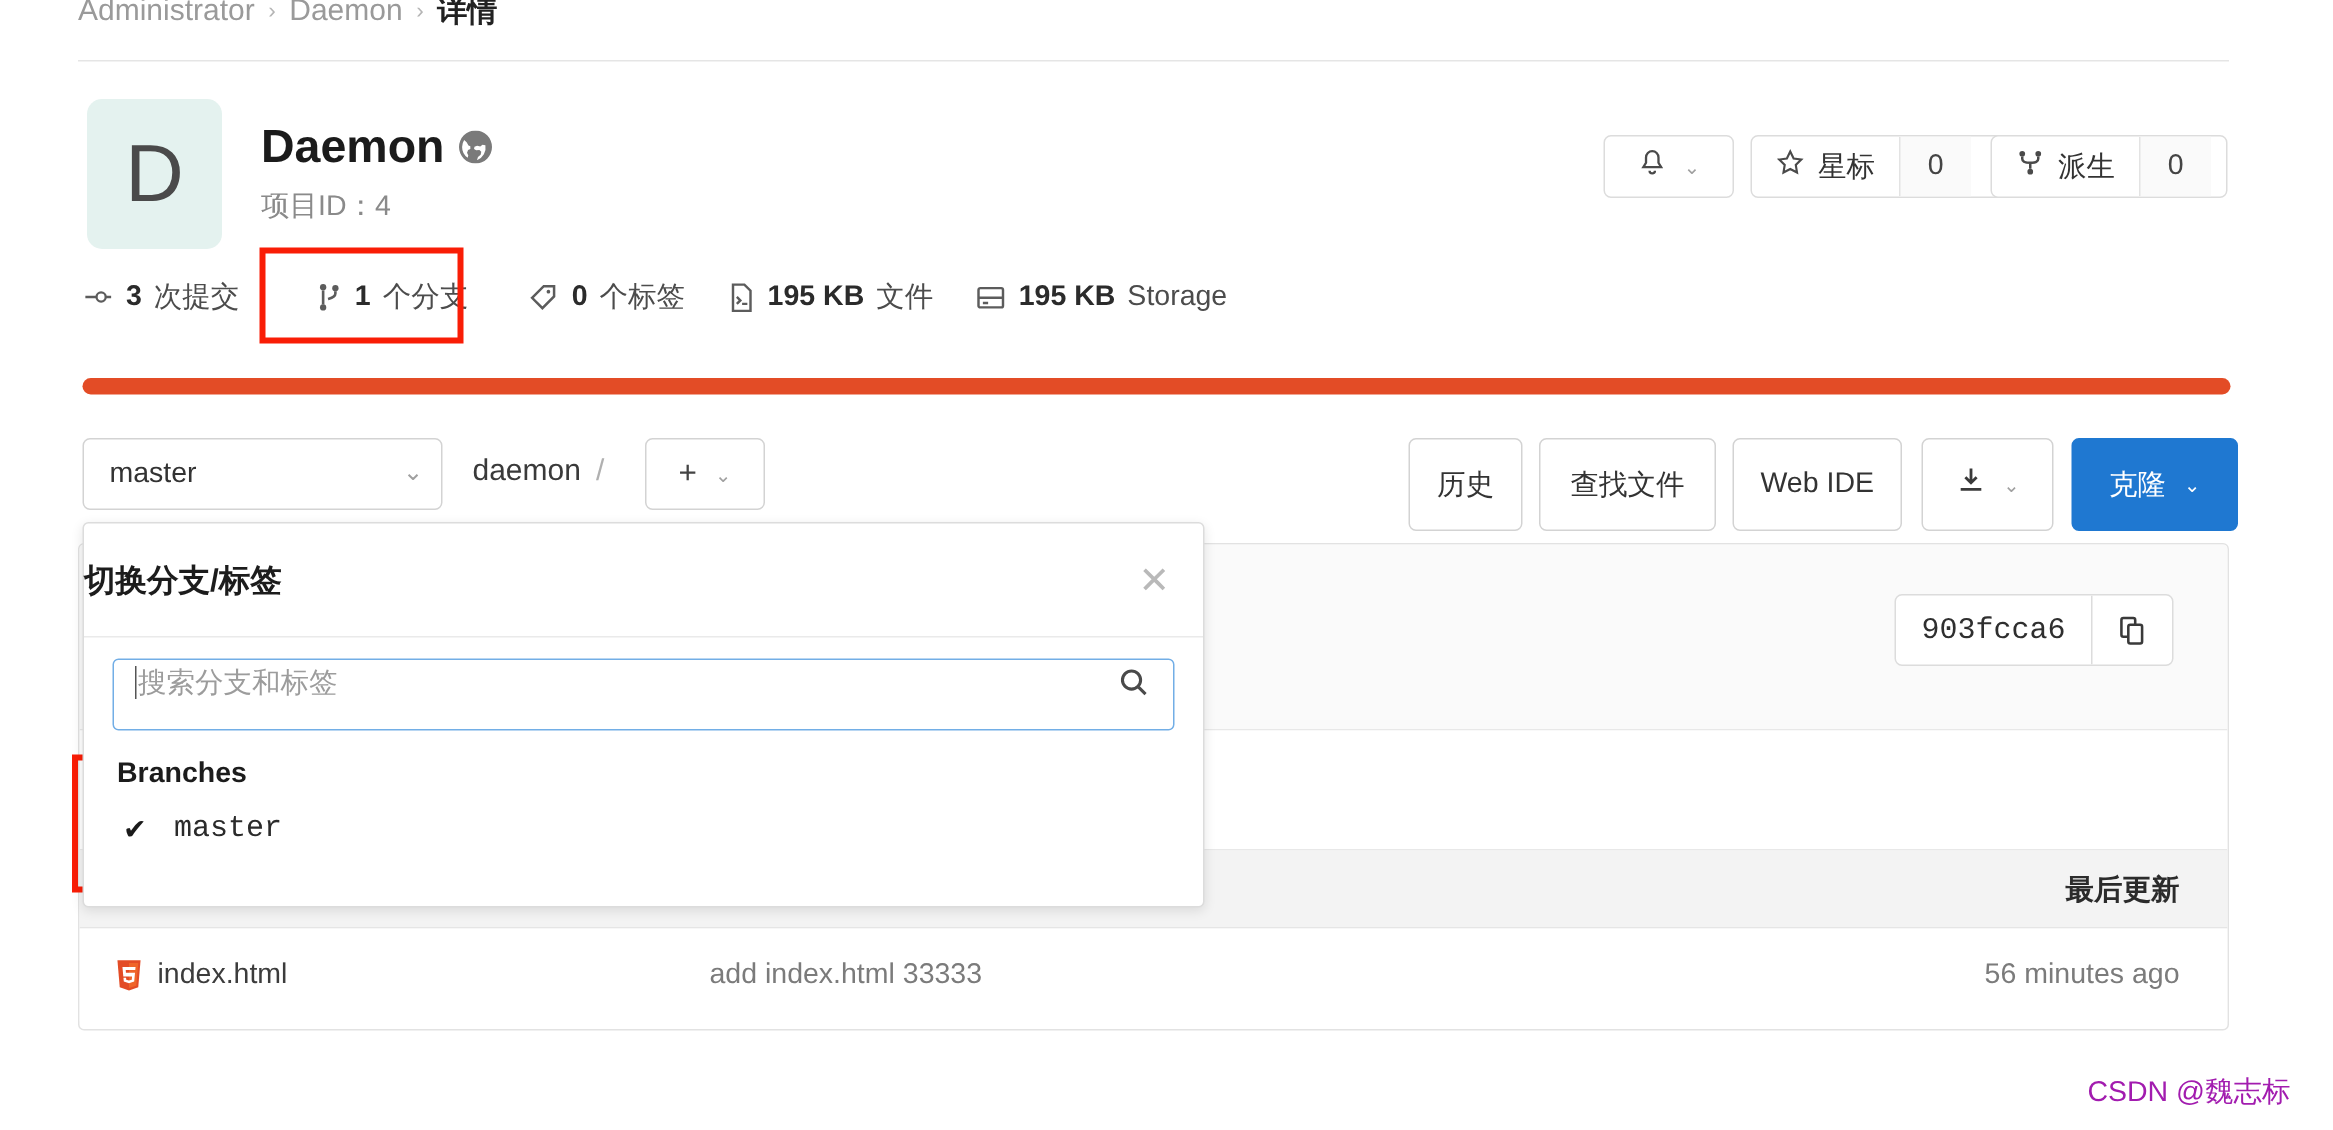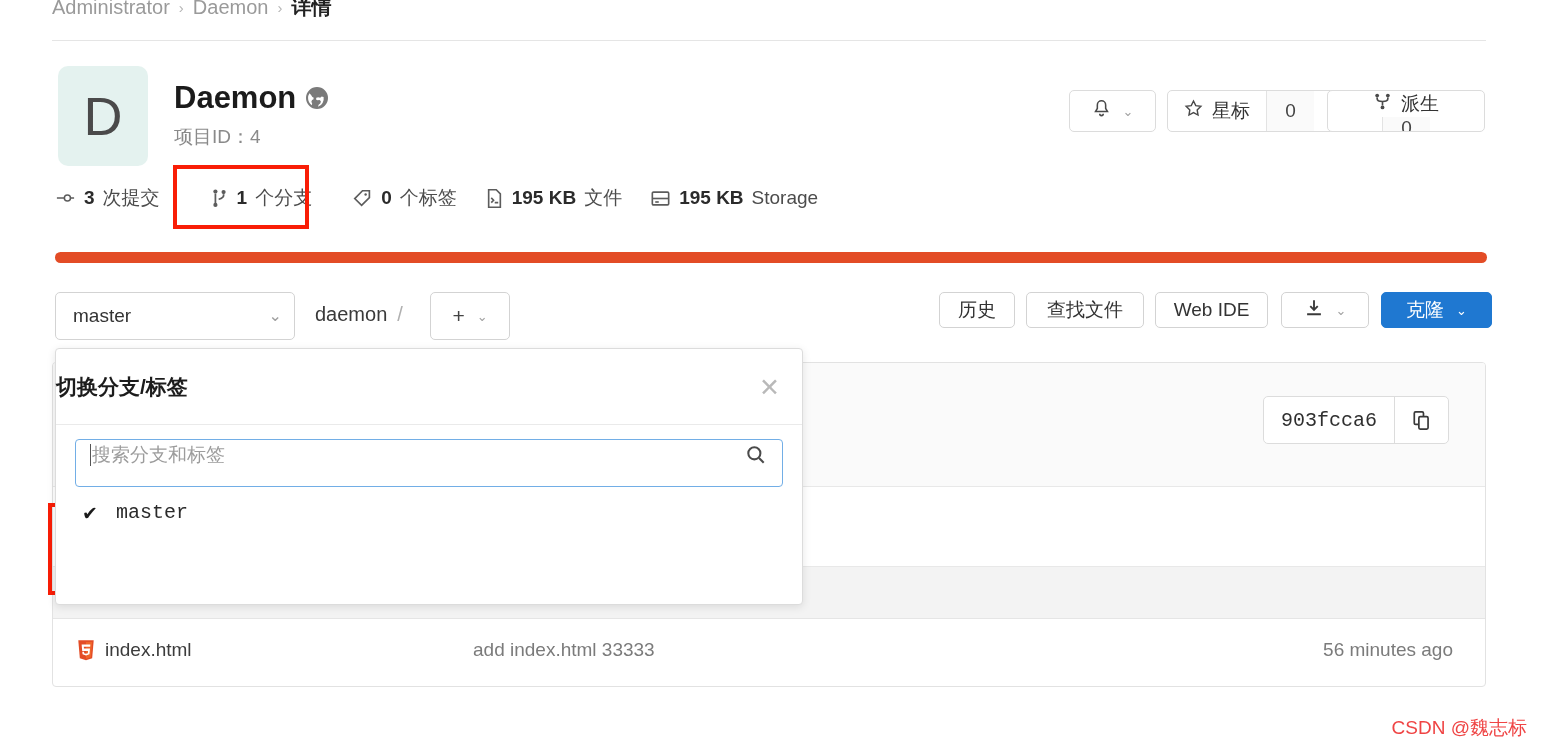--- a/index.html
+++ b/index.html
@@ -94,21 +94,21 @@
 
   .plus-btn {
     position: absolute; left: 430px; top: 292px;
     width: 80px; height: 48px;
     border: 1px solid #d3d3d3; border-radius: 5px; background: #fff;
     display: flex; align-items: center; justify-content: center; gap: 12px;
     font-size: 21px; color: #444;
   }
 
   .tb-btn {
-    position: absolute; top: 292px; height: 36px;
+    position: absolute; top: 292px; height: 62px;
     border: 1px solid #d3d3d3; border-radius: 5px; background: #fff;
     display: flex; align-items: center; justify-content: center;
     font-size: 19px; color: #333; white-space: nowrap; padding: 0 16px;
   }
   #btn-history { left: 939px; width: 76px; }
   #btn-findfile { left: 1026px; width: 118px; }
   #btn-webide { left: 1155px; width: 113px; }
   #btn-download { left: 1281px; width: 88px; gap: 12px; }
   #btn-clone {
     left: 1381px; width: 111px; background: #1f78d1; border-color: #1f78d1;
@@ -214,35 +214,35 @@
 
   
   .hdr-btn {
     position: absolute; top: 90px; height: 42px;
     border: 1px solid #dcdcdc; border-radius: 5px; background: #fff;
     display: flex; align-items: center; font-size: 19px; color: #333;
     overflow: hidden;
   }
   #btn-notify { left: 1069px; width: 87px; justify-content: center; gap: 12px; }
   #btn-star { left: 1167px; width: 178px; }
-  #btn-fork { left: 1327px; width: 158px; flex-direction: column; }
+  #btn-fork { left: 1327px; width: 158px; }
   .hdr-main {
     display: flex; align-items: center; gap: 9px;
     padding: 0 16px; height: 100%;
   }
   .hdr-count {
     display: flex; align-items: center; justify-content: center;
     height: 100%; min-width: 48px; padding: 0 10px;
     border-left: 1px solid #e3e3e3; background: #fafafa; color: #444;
   }
 
   
   .watermark {
     position: absolute; right: 28px; bottom: 12px;
-    font-size: 19px; color: #ef4444;
+    font-size: 19px; color: #a21caf;
   }
 </style>
 </head>
 <body>
 
 <div class="page">
 
   <div class="breadcrumb">
     <span class="crumb">Administrator</span>
     <span class="sep">›</span>
@@ -424,20 +424,21 @@
               <path d="M8 4.5v7M4.5 8h7"></path>
           </svg>
         </span>
         <span>添加 Kubernetes 集群</span>
       </div>
     </div>
 
     <div class="tbl-head">
       <div class="col-name">名称</div>
       <div class="col-commit">最后提交</div>
+      <div class="col-updated">最后更新</div>
     </div>
 
     <div class="tbl-row">
       <div class="col-name">
         <span class="html5-ico">
           <svg width="18" height="21" viewBox="0 0 14 16" fill="#e34c26">
             <path d="M1 0l1.2 14L7 15.6 11.8 14 13 0z"></path>
             <path d="M7 1.4v13l3.8-1.2L11.8 1.4z" fill="#ef652a"></path>
             <path d="M3.6 3.4h6.8l-.15 1.6H5.3l.12 1.4h4.7l-.42 4.6L7 11.9l-2.7-.9-.18-2h1.35l.1 1.05L7 10.5l1.45-.45.14-1.6H4.05z" fill="#fff"></path>
           </svg>
@@ -459,20 +460,21 @@
         <span class="caretline"></span>
         <span class="ph">搜索分支和标签</span>
         <span class="mag">
           <svg width="22" height="22" viewBox="0 0 16 16" fill="none" stroke="#4a4a4a" stroke-width="1.5">
             <circle cx="6.8" cy="6.8" r="4.4"></circle>
               <path d="M10.2 10.2l3.4 3.4"></path>
           </svg>
         </span>
       </div>
     </div>
+    <div class="dd-section">Branches</div>
     <div class="dd-item">
       <span class="dd-check">✔</span>
       <span>master</span>
     </div>
   </div>
 
   <div class="redbox" id="redbox-branches"></div>
   <div class="redbox" id="redbox-branchlist"></div>
 
   <div class="watermark">CSDN @魏志标</div>

